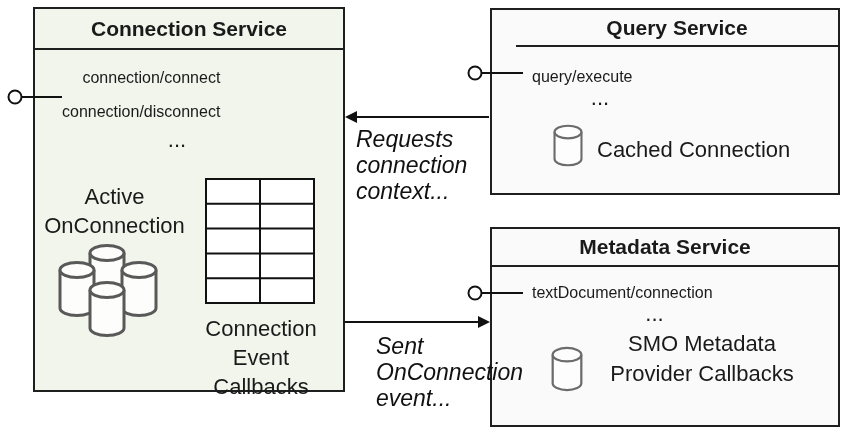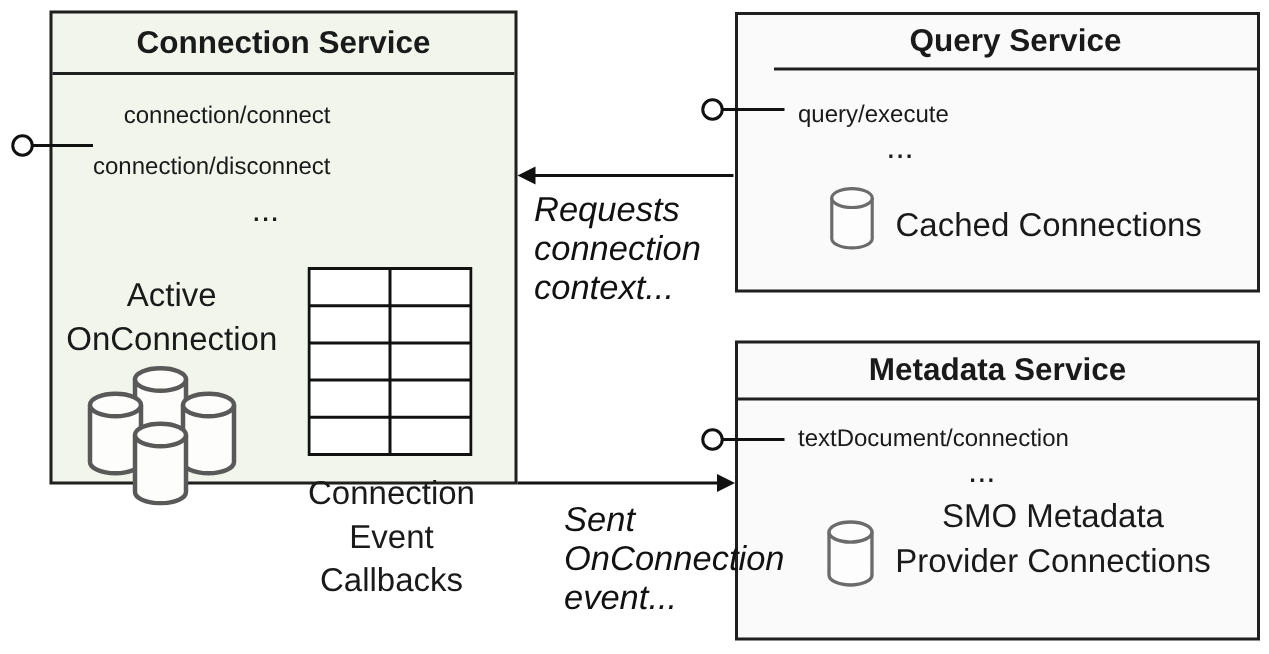--- a/index.html
+++ b/index.html
@@ -2,21 +2,21 @@
 <html><head>
 <meta charset="utf-8">
 <style>
   html,body { margin:0; padding:0; background:#ffffff; }
   .canvas {
     position:relative; width:846px; height:436px; overflow:hidden;
     font-family:"Liberation Sans","DejaVu Sans",sans-serif;
     color:#1a1a1a; background:#ffffff;
   }
   .box { position:absolute; border:2px solid #1f1f1f; box-sizing:border-box; }
-  .box-conn { left:33px; top:7px; width:312px; height:316px; background:#f2f5ec; }
+  .box-conn { left:33px; top:7px; width:312px; height:385px; background:#f2f5ec; }
   .box-query { left:490px; top:8px; width:350px; height:187px; background:#fafafa;padding-left:24px; }
   .box-lang { left:490px; top:227px; width:350px; height:200px; background:#fafafa; }
   .box-header {
     border-bottom:2px solid #1f1f1f; font-weight:bold; font-size:21px;
     display:flex; align-items:center; justify-content:center; box-sizing:border-box;
   }
   .box-conn .box-header { height:41px; }
   .box-query .box-header { height:37px; }
   .box-lang .box-header { height:38px; }
   .abs { position:absolute; }
@@ -94,36 +94,36 @@
   <div class="box box-query">
     <div class="box-header">Query Service</div>
     <div class="abs body-text q-method">query/execute</div>
     <div class="abs ellipsis q-ellipsis">...</div>
     <svg class="abs q-db-icon" width="32" height="47" viewBox="0 0 38 50">
       <g fill="#fdfdfd" stroke="#6b6b6b" stroke-width="2.5">
         <path d="M3,9 L3,41 A16,7.5 0 0 0 35,41 L35,9"></path>
         <ellipse cx="19" cy="9" rx="16" ry="7.5"></ellipse>
       </g>
     </svg>
-    <div class="abs q-cached">Cached Connections</div>
+    <div class="abs q-cached">Cached Connection</div>
   </div>
 
   <div class="box box-lang">
     <div class="box-header">Metadata Service</div>
     <div class="abs body-text l-method">textDocument/connection</div>
     <div class="abs ellipsis l-ellipsis">...</div>
     <svg class="abs l-db-icon" width="34" height="48" viewBox="0 0 38 50">
       <g fill="#fdfdfd" stroke="#6b6b6b" stroke-width="2.5">
         <path d="M3,9 L3,41 A16,7.5 0 0 0 35,41 L35,9"></path>
         <ellipse cx="19" cy="9" rx="16" ry="7.5"></ellipse>
       </g>
     </svg>
     <div class="abs center-text l-smo">
       <div>SMO Metadata</div>
-      <div>Provider Connections</div>
+      <div>Provider Callbacks</div>
     </div>
   </div>
 
   <svg class="overlay" width="846" height="436" viewBox="0 0 846 436">
     <g>
       <line x1="354" y1="117" x2="489" y2="117" stroke="#111111" stroke-width="2"></line>
       <polygon points="345,117 357,111 357,123" fill="#111111"></polygon>
     </g>
     <g>
       <line x1="345" y1="322" x2="481" y2="322" stroke="#111111" stroke-width="2"></line>

